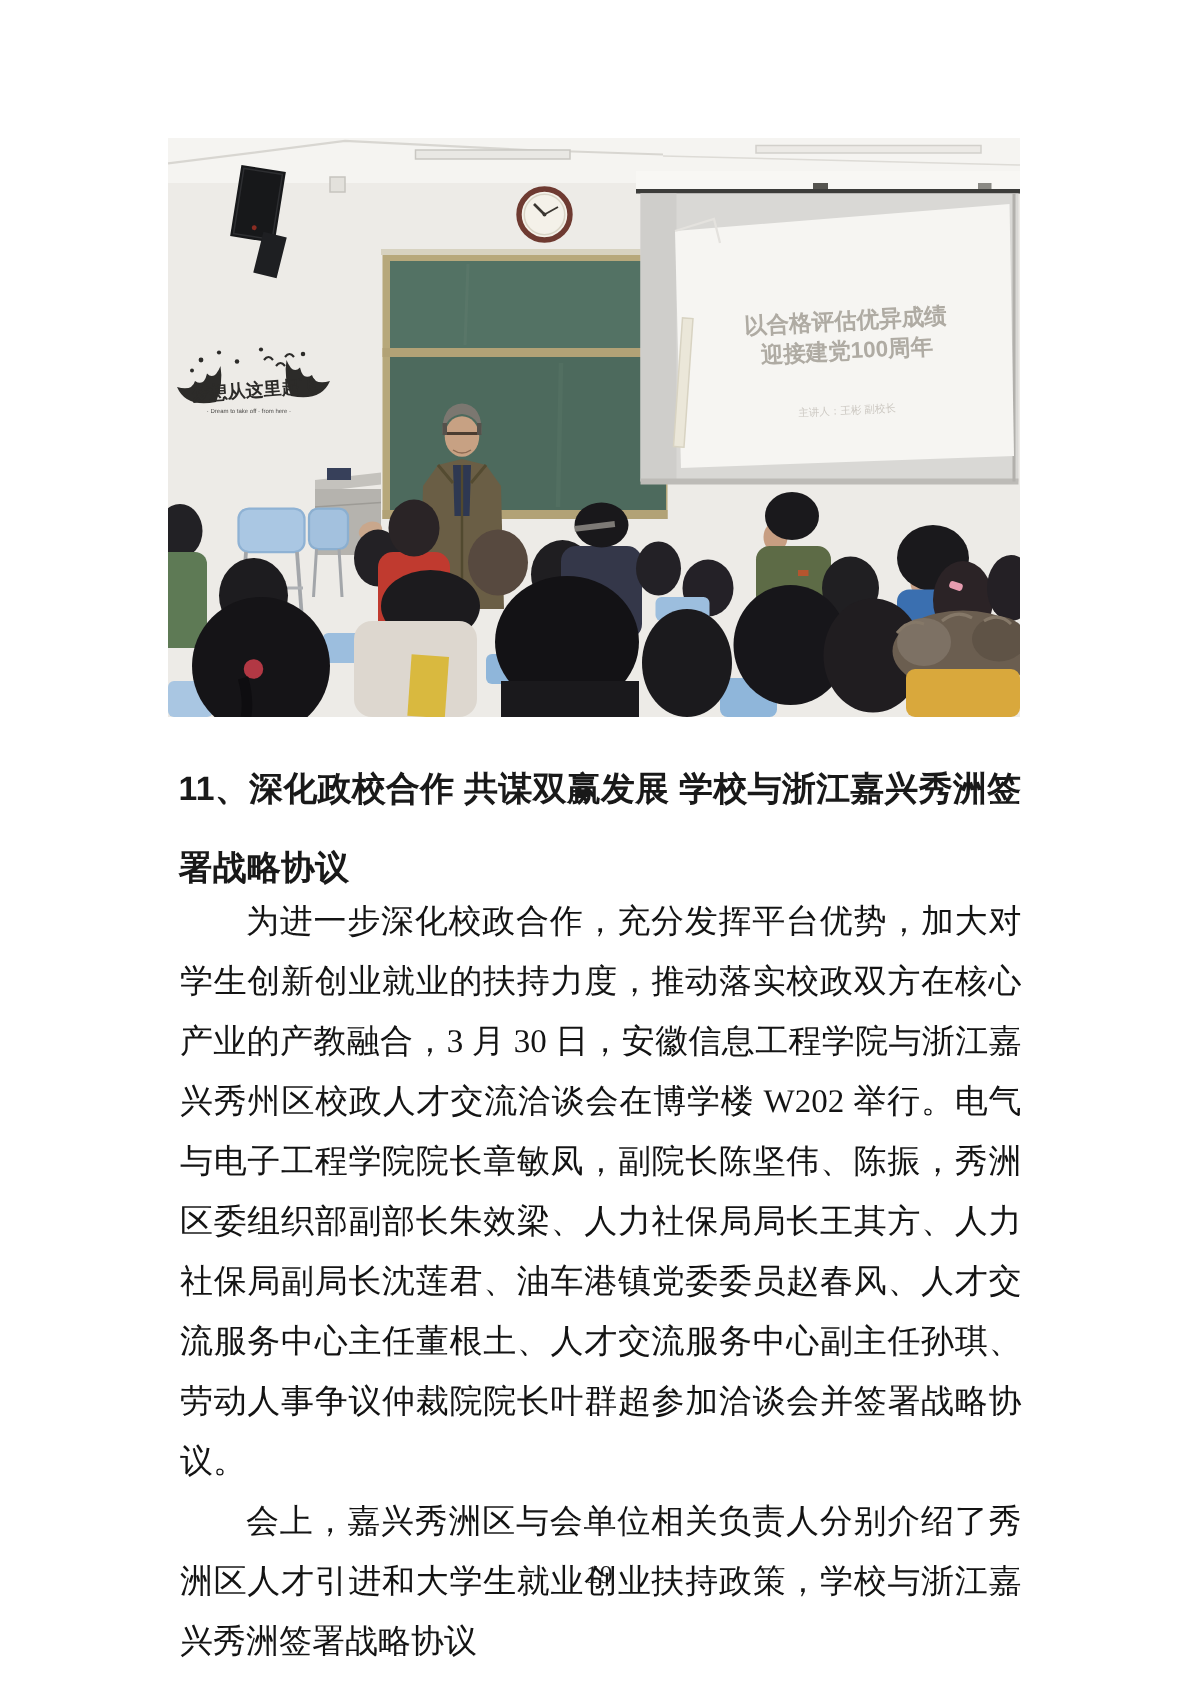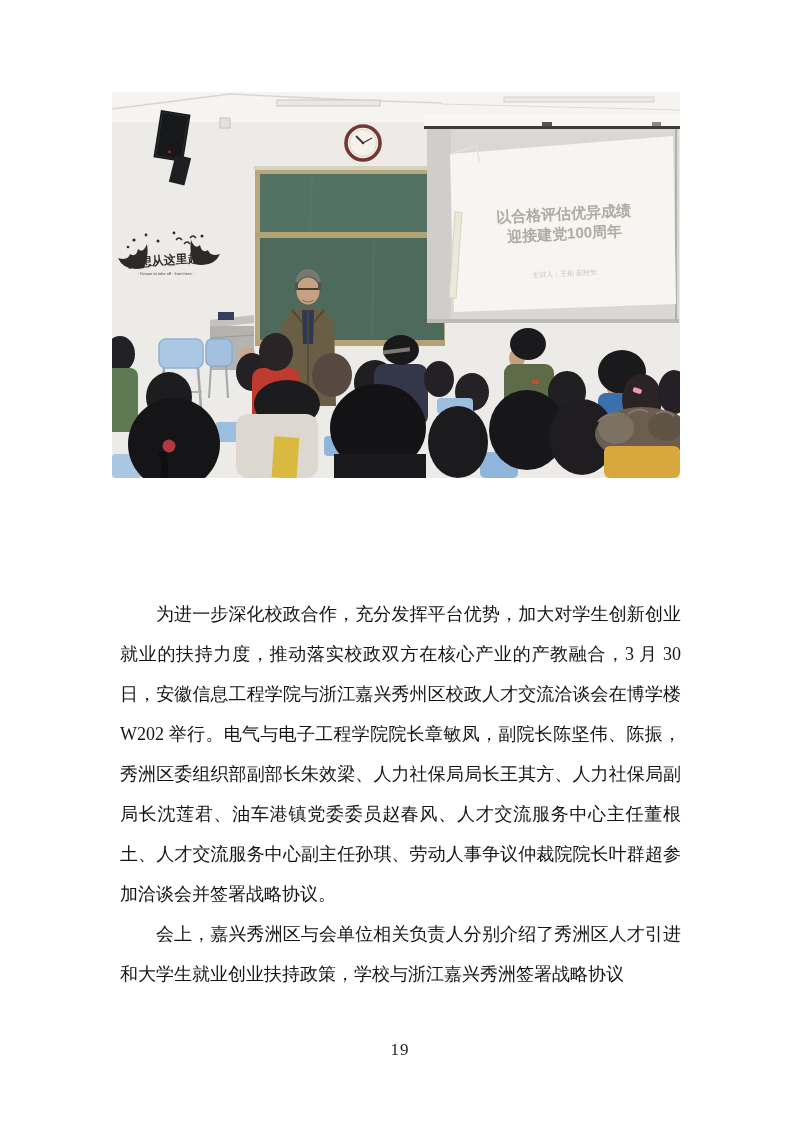--- a/index.html
+++ b/index.html
@@ -14,21 +14,21 @@
   }
   .photo svg{display:block;}
   .heading{
     position:absolute;left:119px;top:499px;width:566px;margin:0;
     font-family:"Liberation Sans","DejaVu Sans",sans-serif;
     font-size:22.5px;line-height:53px;font-weight:700;color:#191919;
     letter-spacing:0.3px;
   }
   .bodytext{position:absolute;left:120px;top:594px;width:561px;}
   .bodytext p{
-    margin:0;font-size:18px;line-height:40px;text-align:justify;
+    margin:0;font-size:22px;line-height:40px;text-align:justify;
     text-indent:2em;color:#141414;
   }
   .pagenum{
     position:absolute;left:0;top:1040px;width:800px;text-align:center;
     font-size:17px;color:#1d1d1d;letter-spacing:1px;
   }
 </style>
 </head>
 <body>
 
@@ -194,20 +194,21 @@
 
         <ellipse cx="530" cy="342" rx="47" ry="27" fill="#6b5e50"></ellipse>
         <ellipse cx="504" cy="336" rx="18" ry="16" fill="#7d7164"></ellipse>
         <ellipse cx="554" cy="334" rx="18" ry="15" fill="#5f5346"></ellipse>
         <path d="M486,330 q8,-10 18,-6 M516,322 q10,-8 20,-2 M544,322 q10,-6 18,2" stroke="#857868" stroke-width="2" fill="none"></path>
         <rect x="492" y="354" width="76" height="32" rx="6" fill="#d9a83c"></rect>
       </g>
     </svg>
   </div>
 
+  <h1 class="heading">11、深化政校合作 共谋双赢发展 学校与浙江嘉兴秀洲签署战略协议</h1>
 
   <div class="bodytext">
     <p>为进一步深化校政合作，充分发挥平台优势，加大对学生创新创业就业的扶持力度，推动落实校政双方在核心产业的产教融合，3 月 30 日，安徽信息工程学院与浙江嘉兴秀州区校政人才交流洽谈会在博学楼 W202 举行。电气与电子工程学院院长章敏凤，副院长陈坚伟、陈振，秀洲区委组织部副部长朱效梁、人力社保局局长王其方、人力社保局副局长沈莲君、油车港镇党委委员赵春风、人才交流服务中心主任董根土、人才交流服务中心副主任孙琪、劳动人事争议仲裁院院长叶群超参加洽谈会并签署战略协议。</p>
     <p>会上，嘉兴秀洲区与会单位相关负责人分别介绍了秀洲区人才引进和大学生就业创业扶持政策，学校与浙江嘉兴秀洲签署战略协议</p>
   </div>
 
   <div class="pagenum">19</div>
 
 </div>
 

